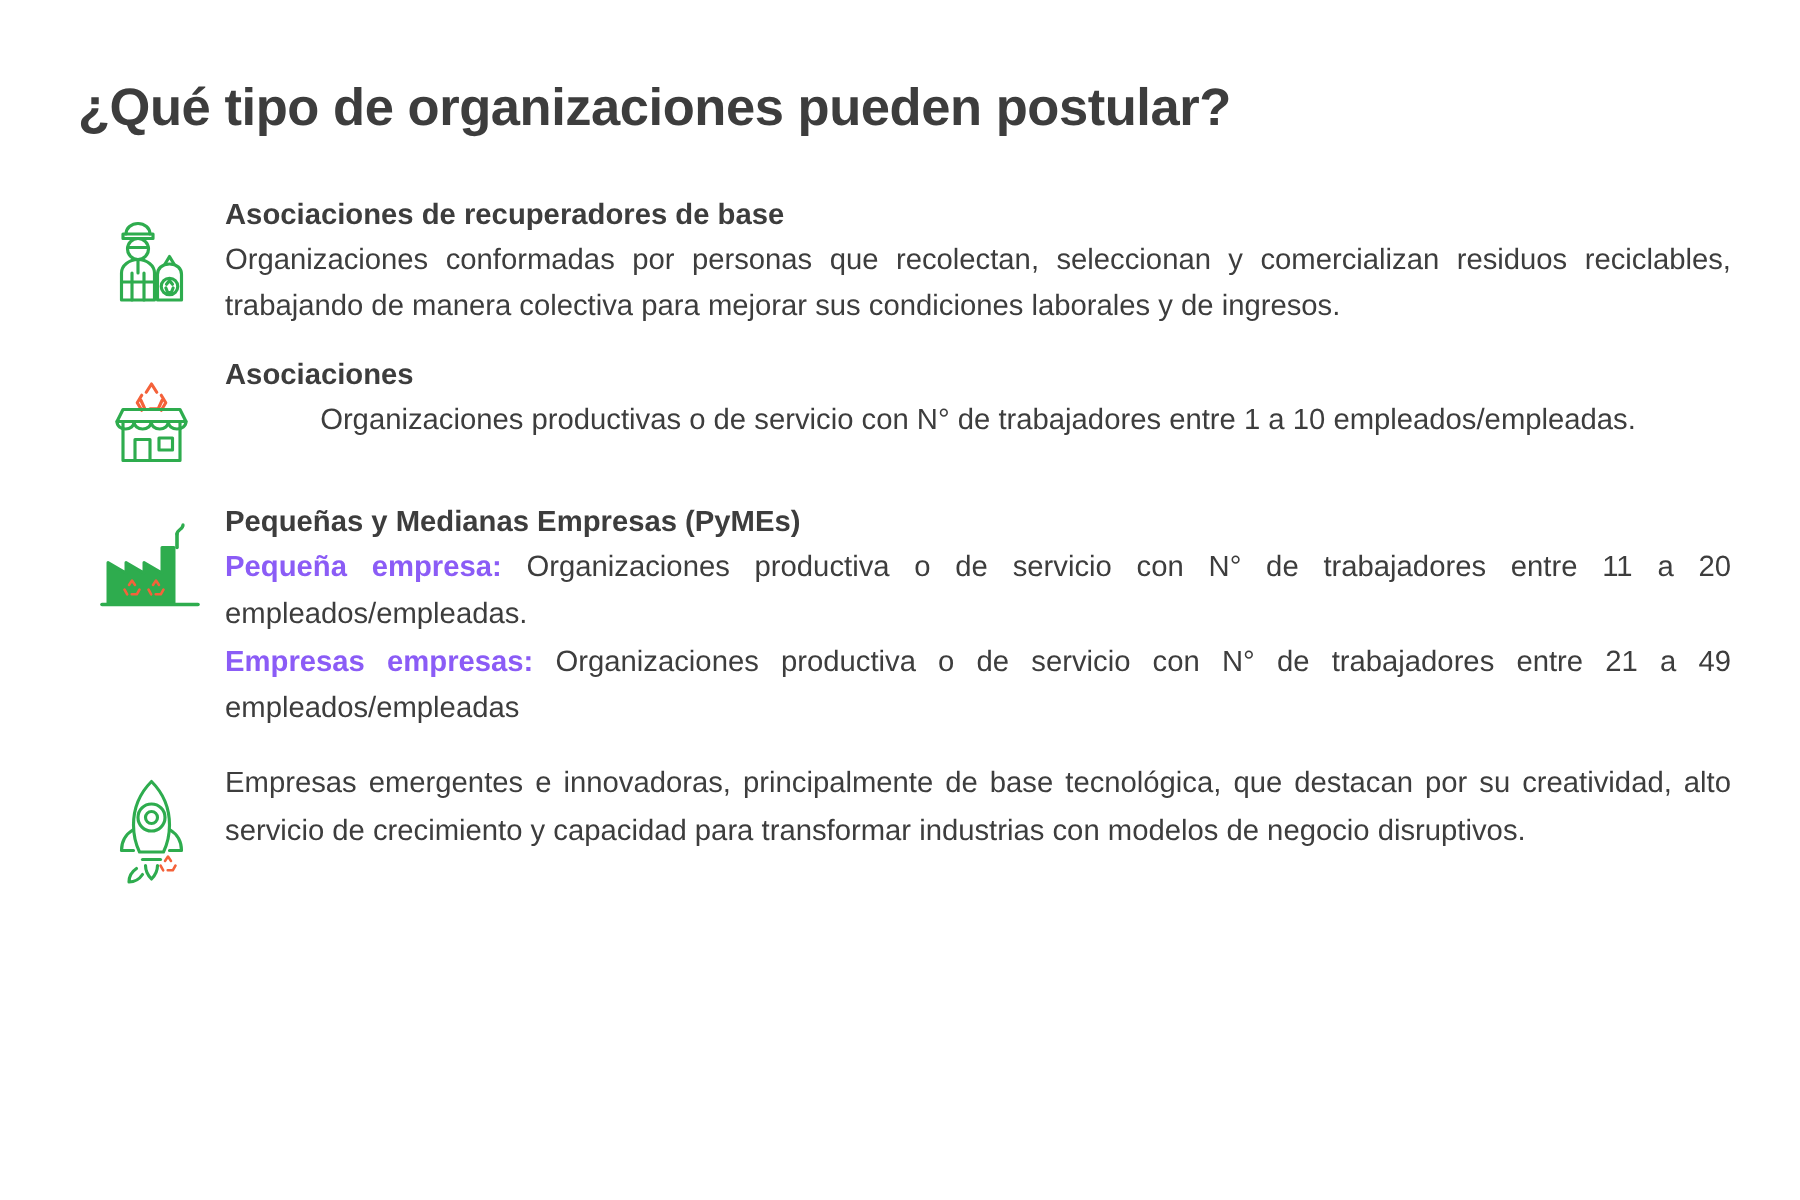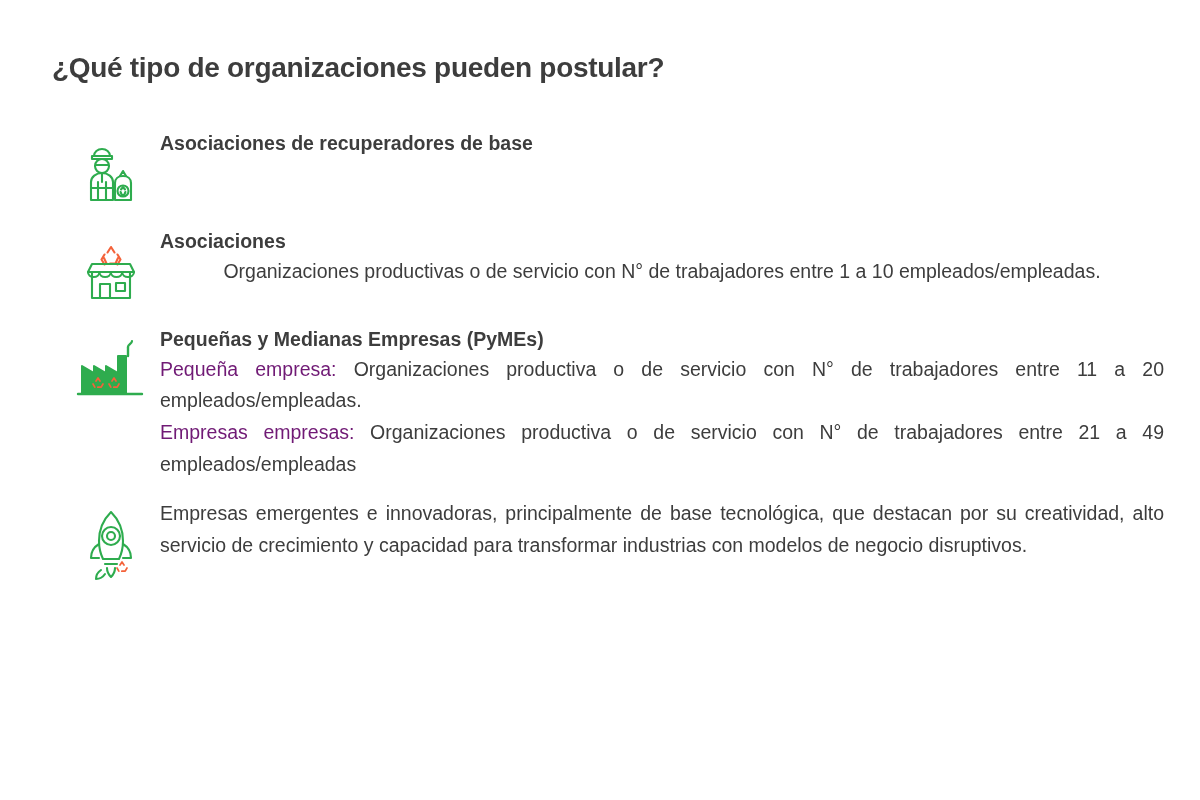--- a/index.html
+++ b/index.html
@@ -15,28 +15,28 @@
     position: relative;
     width: 1200px;
     height: 800px;
     background: #ffffff;
     overflow: hidden;
   }
   .title {
     position: absolute;
     left: 52px;
     top: 52px;
-    font-size: 28px;
+    font-size: 35px;
     font-weight: bold;
     color: #3d3d3d;
     letter-spacing: -0.3px;
   }
   .items {
     position: absolute;
-    left: 62px;
+    left: 52px;
     top: 132px;
     width: 1110px;
   }
   .item {
     display: flex;
     align-items: flex-start;
     margin-bottom: 18px;
   }
   .icon-box {
     width: 98px;
@@ -61,22 +61,22 @@
   .item-body {
     font-size: 19.5px;
     color: #3d3d3d;
     line-height: 1.62;
     text-align: justify;
     text-justify: inter-word;
   }
   .item-body.nojust { text-align: center; }
   .sub-line { margin: 0; }
   .sub-label {
-    font-weight: normal;
-    color: #701a75;
+    font-weight: bold;
+    color: #8b5cf6;
   }
 </style>
 </head>
 <body>
 
 <div class="page">
 
   <div class="title">¿Qué tipo de organizaciones pueden postular?</div>
 
   <div class="items">
@@ -93,20 +93,21 @@
           <path d="M24 44v18M32 44v18"></path>
           <path d="M17 50h22"></path>
           <path d="M46 38l3-5 3 5"></path>
           <path d="M41 62V45c0-4 3-7 8-7s8 3 8 7v17z"></path>
           <circle cx="49" cy="53" r="5.5"></circle>
           <path d="M47 51.5l2-2.5 2 2.5M51.4 54l-1.2 3h-2.4M46.6 54l1.2 3"></path>
         </svg>
       </div>
       <div class="texts">
         <div class="item-heading">Asociaciones de recuperadores de base</div>
+        <div class="item-body">Organizaciones conformadas por personas que recolectan, seleccionan y comercializan residuos reciclables, trabajando de manera colectiva para mejorar sus condiciones laborales y de ingresos.</div>
       </div>
     </div>
 
     <div class="item">
       <div class="icon-box">
         <svg width="74" height="74" viewBox="0 0 74 74" fill="none" stroke="#2eac4e" stroke-width="2.1" stroke-linecap="round" stroke-linejoin="round">
           <g stroke="#f4623a">
             <path d="M33.5 16.5l3.5-5.5 3.5 5.5"></path>
             <path d="M44 22l-2.5 5.5h-5.5"></path>
             <path d="M30 22l2.5 5.5"></path>

